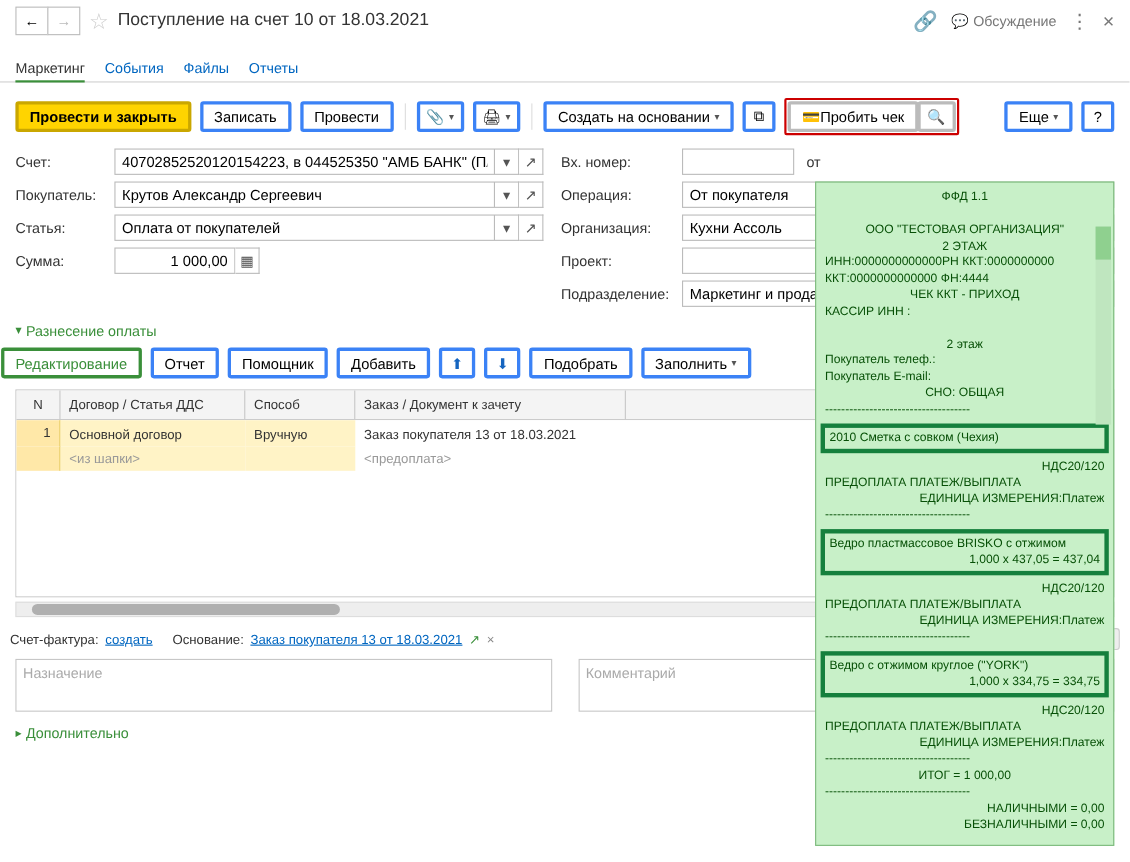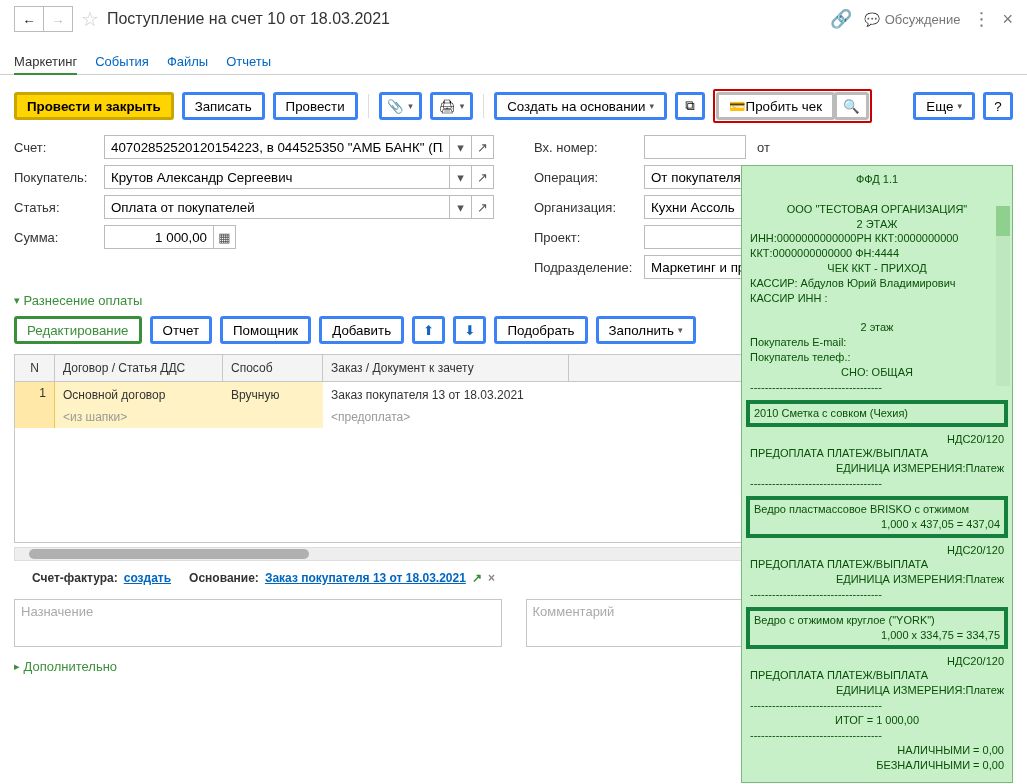--- a/index.html
+++ b/index.html
@@ -28,30 +28,30 @@
 .btn-group-red { border: 2px solid #c00; display: inline-flex; padding: 1px; border-radius: 2px; }
 .btn-group-red .btn { margin: 0; border-color: #bbb; }
 .btn-group-red .btn + .btn { margin-left: -1px; }
 
 .form-area { padding: 2px 14px 0; }
 .form-row { display: flex; align-items: center; margin-bottom: 6px; }
 .form-lbl { width: 90px; color: #333; }
 .input { border: 1px solid #bbb; height: 24px; padding: 2px 6px; background: #fff; }
 .input.flex { flex: 1; }
 .input-addon { border: 1px solid #bbb; border-left: 0; width: 22px; height: 24px; display: inline-flex; align-items: center; justify-content: center; background: #fff; color: #555; cursor: pointer; }
-.cols { display: flex; gap: 40px; }
+.cols { display: flex; gap: 16px; }
 .col-left { width: 480px; }
 .col-right { flex: 1; }
 .col-right .form-lbl { width: 110px; }
 .sum-input { width: 110px; text-align: right; }
 
 .section-h { color: #3a8f3a; padding: 8px 14px 4px; font-weight: normal; display: flex; align-items: center; gap: 4px; cursor: pointer; }
 .section-h .chev { font-size: 11px; }
 
-.sub-toolbar { display: flex; padding: 4px 14px; gap: 8px; align-items: center; }
+.sub-toolbar { display: flex; padding: 4px 1px; gap: 8px; align-items: center; }
 .btn.green-text { color: #3a8f3a; border-color: #3a8f3a; }
 .btn.arrow { padding: 4px 8px; color: #1565c0; }
 
 .grid { margin: 6px 14px 0; border: 1px solid #c7c7c7; }
 .grid-header { display: flex; background: #f4f4f4; border-bottom: 1px solid #c7c7c7; }
 .gh { padding: 6px 8px; border-right: 1px solid #c7c7c7; font-size: 12px; }
 .gh:last-child { border-right: none; }
 .gh.n { width: 40px; text-align: center; }
 .gh.c1 { width: 168px; }
 .gh.c2 { width: 100px; }
@@ -66,21 +66,21 @@
 .gc.c2 { width: 100px; background: #fff3c6; }
 .gc.c3 { width: 246px; }
 .gc.c4 { flex: 1; text-align: right; }
 .grid-row.top .gc.c1, .grid-row.top .gc.c2, .grid-row.top .gc.c3, .grid-row.top .gc.c4 { padding-top: 6px; }
 .grid-row.sub .gc { color: #999; }
 .grid-row.sub .gc.c1 { background: #fff3c6; }
 
 .hscroll { height: 14px; background: #eee; margin: 4px 14px 0; position: relative; border: 1px solid #ddd; }
 .hscroll .thumb { position: absolute; left: 14px; top: 1px; height: 10px; width: 280px; background: #b0b0b0; border-radius: 5px; }
 
-.footer-line { padding: 10px 32px 4px; display: flex; gap: 6px; font-size: 12px; font-weight: bold; }
+.footer-line { padding: 10px 9px 4px; display: flex; align-items: center; gap: 6px; font-size: 12px; }
 .link { color: #0066c0; text-decoration: underline; cursor: pointer; }
 .nds-badge { margin-left: auto; background: #eee; border: 1px solid #ccc; padding: 2px 6px; border-radius: 3px; }
 
 .comments-row { display: flex; gap: 24px; padding: 4px 14px; align-items: center; }
 .comment-box { flex: 1; border: 1px solid #c7c7c7; height: 48px; padding: 4px 6px; color: #aaa; background: #fff; }
 
 .receipt { position: absolute; top: 165px; right: 14px; width: 272px; background: #c8f0c8; border: 1px solid #7bb87b; font-family: 'Courier New', monospace; font-size: 11px; line-height: 1.35; padding: 2px 2px 6px; color: #075007; }
 .receipt .rc-body { padding: 4px 6px; }
 .receipt .center { text-align: center; }
 .receipt .right { text-align: right; }
@@ -264,26 +264,25 @@
 
 <div class="receipt">
   <div class="rc-body">
     <div class="center">ФФД 1.1</div>
     <br>
     <div class="center">ООО "ТЕСТОВАЯ ОРГАНИЗАЦИЯ"</div>
     <div class="center">2 ЭТАЖ</div>
     <div>ИНН:0000000000000РН ККТ:0000000000</div>
     <div>ККТ:0000000000000           ФН:4444</div>
     <div class="center">ЧЕК ККТ - ПРИХОД</div>
-    <div>КАССИР: Абдулов Юрий Владимирович</div>
     <div>КАССИР ИНН :</div>
     <br>
     <div class="center">2 этаж</div>
+    <div>Покупатель телеф.:</div>
     <div>Покупатель E-mail:</div>
-    <div>Покупатель телеф.:</div>
     <div class="center">СНО: ОБЩАЯ</div>
     <div class="dash">------------------------------------</div>
   </div>
   <div class="red-box">
     <div>2010 Сметка с совком (Чехия)</div>
   </div>
   <div class="rc-body">
     <div class="right">НДС20/120</div>
     <div>ПРЕДОПЛАТА           ПЛАТЕЖ/ВЫПЛАТА</div>
     <div class="right">ЕДИНИЦА ИЗМЕРЕНИЯ:Платеж</div>

